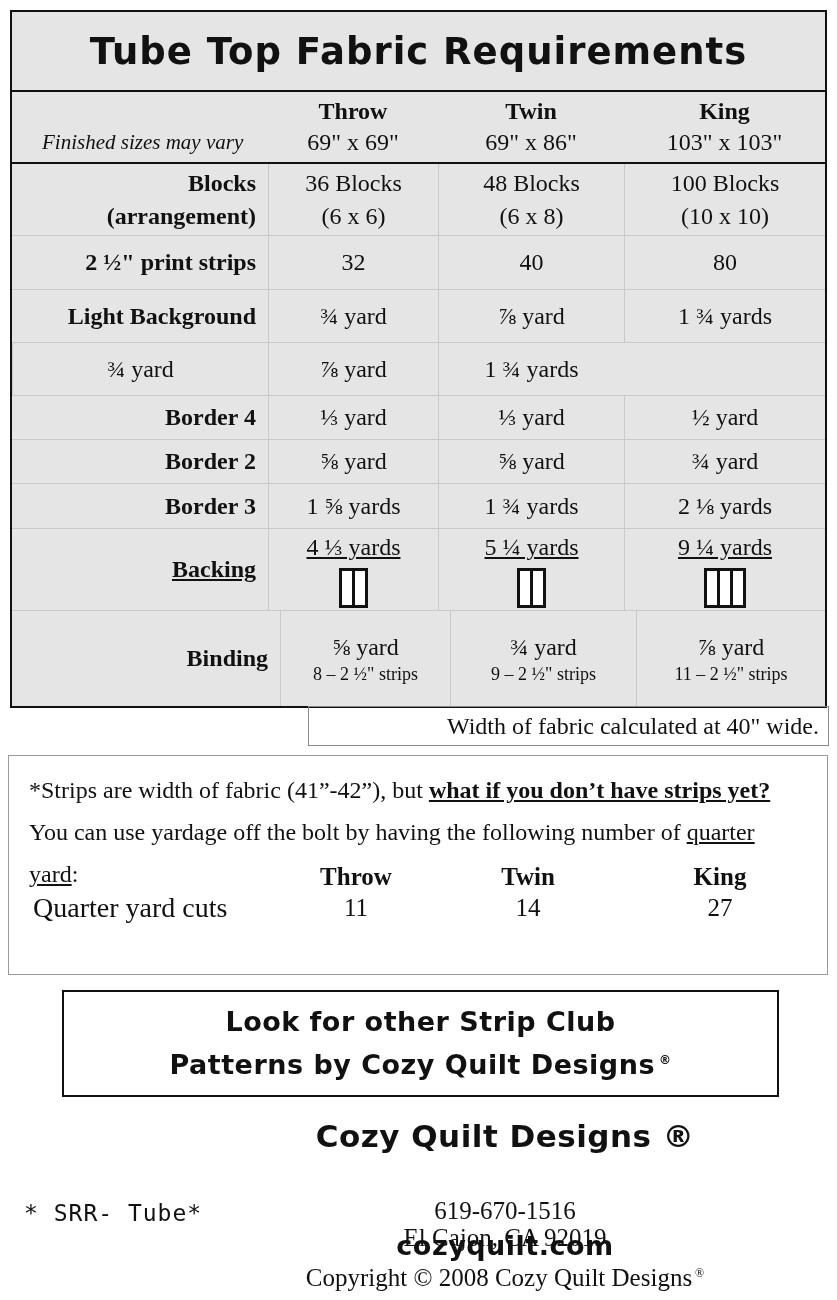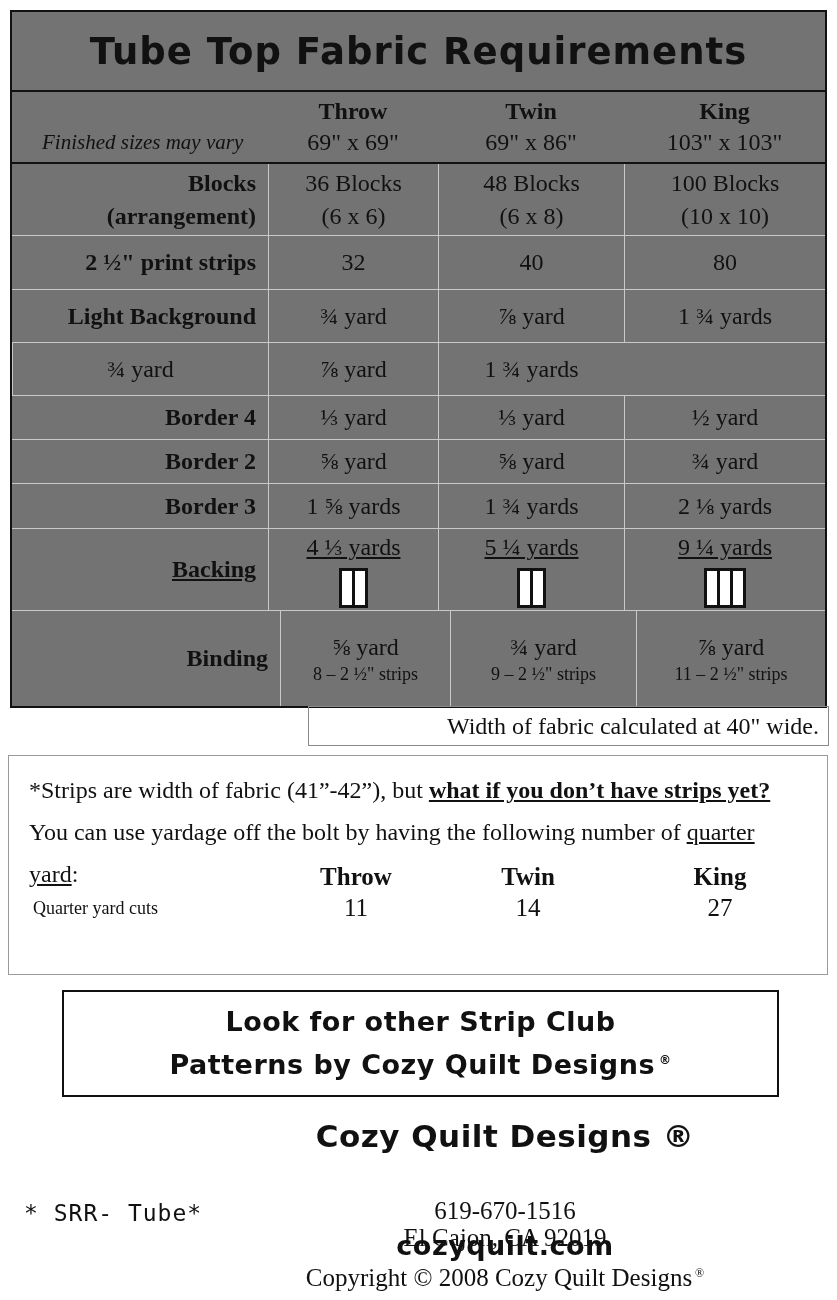--- a/index.html
+++ b/index.html
@@ -10,21 +10,21 @@
     font-family: "Liberation Serif", serif;
     color: #111111;
   }
   .hand { font-family: "DejaVu Sans", sans-serif; letter-spacing: 0.5px; }
   .serif { font-family: "Liberation Serif", serif; }
 
   
   .fabric-table {
     position: absolute; left: 10px; top: 10px; width: 817px;
     border: 2px solid #111;
-    background: #737373;
+    background: #e5e5e5;
   }
   .title-row {
     height: 80px;
     border-bottom: 2px solid #111;
     display: flex; align-items: center; justify-content: center;
   }
   .title-row .title-text { font-size: 37px; font-weight: 600; letter-spacing: 1px; }
 
   .grid-row {
     display: grid;
@@ -90,21 +90,21 @@
   }
   .strips-box b u, .strips-box u { text-decoration: underline; }
   .qy-row { position: absolute; left: 0; width: 100%; }
   .qy-headers { top: 100px; }
   .qy-values  { top: 131px; }
   .qy-col { position: absolute; transform: translateX(-50%); font-size: 25px; }
   .qy-col.head { font-weight: bold; }
   .qy-c1 { left: 347px; }
   .qy-c2 { left: 519px; }
   .qy-c3 { left: 711px; }
-  .qy-label { position: absolute; left: 24px; top: 131px; font-size: 18px; }
+  .qy-label { position: absolute; left: 24px; top: 131px; font-size: 28px; }
 
   
   .promo-box {
     position: absolute; left: 62px; top: 990px; width: 717px; height: 107px;
     border: 2px solid #111;
     display: flex; flex-direction: column; align-items: center; justify-content: center;
     font-size: 27px; line-height: 38px; font-weight: 600;
   }
   .promo-box sup { font-size: 12px; vertical-align: super; margin-left: 4px; }
 

